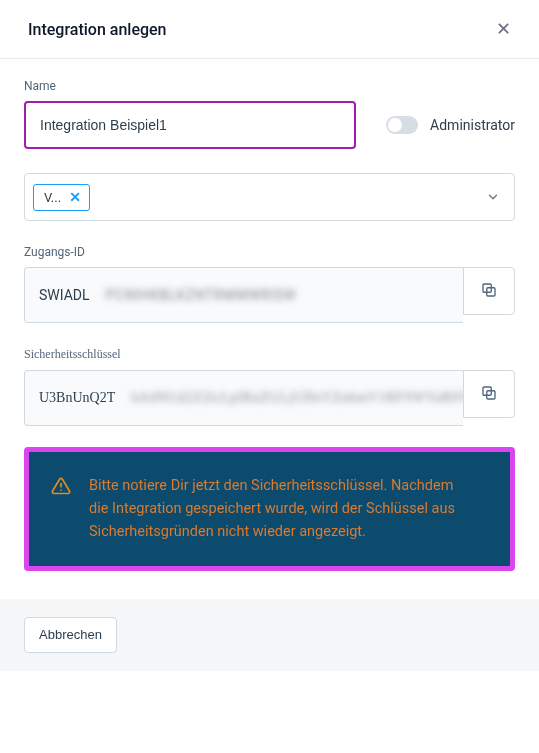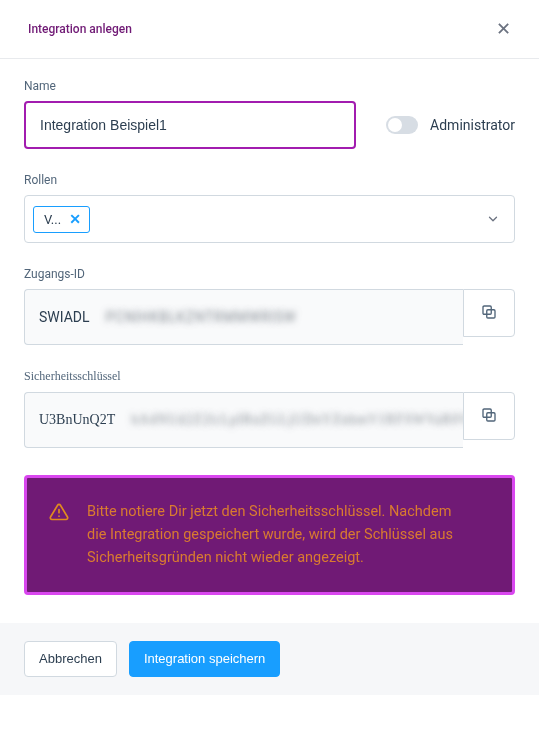--- a/index.html
+++ b/index.html
@@ -13,23 +13,23 @@
   }
   .modal { width: 539px; }
   .modal-header {
     display: flex;
     align-items: center;
     justify-content: space-between;
     padding: 16px 24px 16px 28px;
     border-bottom: 1px solid #e8eaed;
   }
   .modal-title {
-    font-size: 12px;
+    font-size: 16px;
     font-weight: 500;
-    color: #701a75;
+    color: #0f172a;
   }
   .close-btn {
     background: none;
     border: none;
     font-size: 18px;
     color: #6b7280;
     cursor: pointer;
     padding: 4px;
     line-height: 1;
   }
@@ -160,24 +160,24 @@
     background: #fff;
     display: flex;
     align-items: center;
     justify-content: center;
     cursor: pointer;
     color: #52667a;
   }
   .copy-btn svg { width: 18px; height: 18px; }
 
   .alert {
-    margin-top: 27px;
-    border: 3px solid #d946ef;
+    margin-top: 21px;
+    border: 5px solid #d946ef;
     border-radius: 4px;
-    background: #701a75;
+    background: #0c4a6e;
     padding: 22px 22px 22px 22px;
     display: flex;
     gap: 18px;
   }
   .alert-icon { flex: 0 0 auto; color: #e08b1e; margin-top: 2px; }
   .alert-icon svg { width: 20px; height: 20px; display:block; }
   .alert-text {
     color: #d97b30;
     font-size: 14.5px;
     line-height: 1.6;
@@ -230,21 +230,20 @@
       <div class="name-row">
         <input type="text" class="text-input" value="Integration Beispiel1" style="">
         <div class="admin-toggle">
           <div class="toggle"></div>
           <span class="toggle-label">Administrator</span>
         </div>
       </div>
     </div>
 
     <div class="field">
-      <label class="field-label">Rollen</label>
       <div class="roles-select">
         <span class="role-tag">
           <span>V...</span>
           <button class="role-tag-remove">
             <span>✕</span>
           </button>
         </span>
         <span class="chevron">
           <svg viewBox="0 0 24 24" fill="none" stroke="currentColor" stroke-width="2.2" stroke-linecap="round" stroke-linejoin="round">
               <polyline points="6 9 12 15 18 9"></polyline>
@@ -297,16 +296,15 @@
             <line x1="12" y1="17" x2="12.01" y2="17"></line>
           </svg>
       </span>
       <div class="alert-text">Bitte notiere Dir jetzt den Sicherheitsschlüssel. Nachdem die Integration gespeichert wurde, wird der Schlüssel aus Sicherheitsgründen nicht wieder angezeigt.</div>
     </div>
 
   </div>
 
   <div class="modal-footer">
     <button class="btn btn-secondary">Abbrechen</button>
-    <button class="btn btn-primary">Integration speichern</button>
   </div>
 
 </div>
 
 </body></html>

